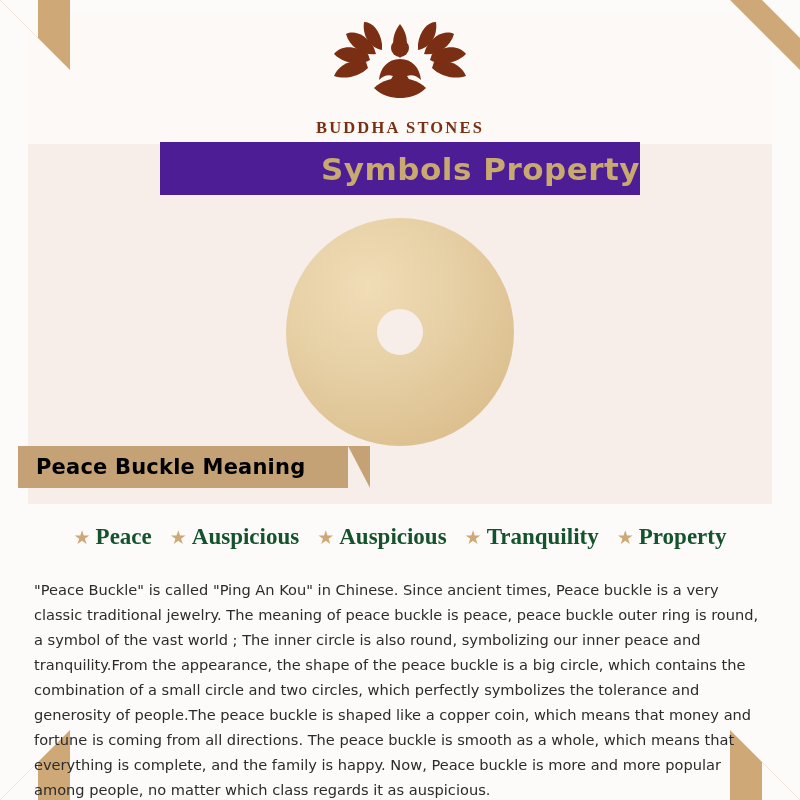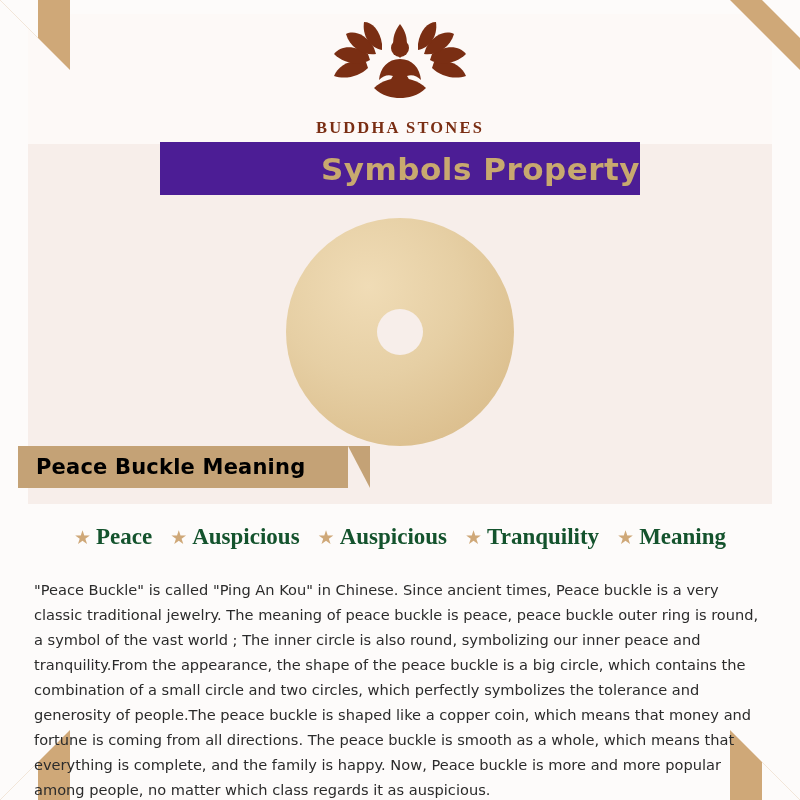--- a/index.html
+++ b/index.html
@@ -311,19 +311,19 @@
     <div class="kw">
       <span class="kw-star">★</span>
       <span class="kw-label">Auspicious</span>
     </div>
     <div class="kw">
       <span class="kw-star">★</span>
       <span class="kw-label">Tranquility</span>
     </div>
     <div class="kw">
       <span class="kw-star">★</span>
-      <span class="kw-label">Meaning</span>
+      <span class="kw-label">Property</span>
     </div>
   </div>
 
   <p class="body-text">"Peace Buckle" is called "Ping An Kou" in Chinese. Since ancient times, Peace buckle is a very classic traditional jewelry. The meaning of peace buckle is peace, peace buckle outer ring is round, a symbol of the vast world ; The inner circle is also round, symbolizing our inner peace and tranquility.From the appearance, the shape of the peace buckle is a big circle, which contains the combination of a small circle and two circles, which perfectly symbolizes the tolerance and generosity of people.The peace buckle is shaped like a copper coin, which means that money and fortune is coming from all directions. The peace buckle is smooth as a whole, which means that everything is complete, and the family is happy. Now, Peace buckle is more and more popular among people, no matter which class regards it as auspicious.</p>
 
 </div>
 
 </body></html>

